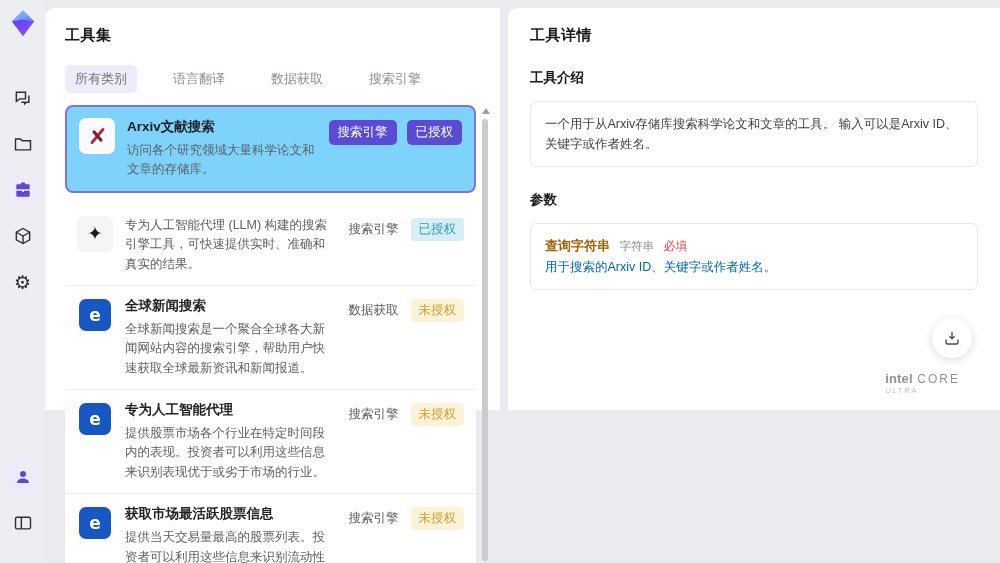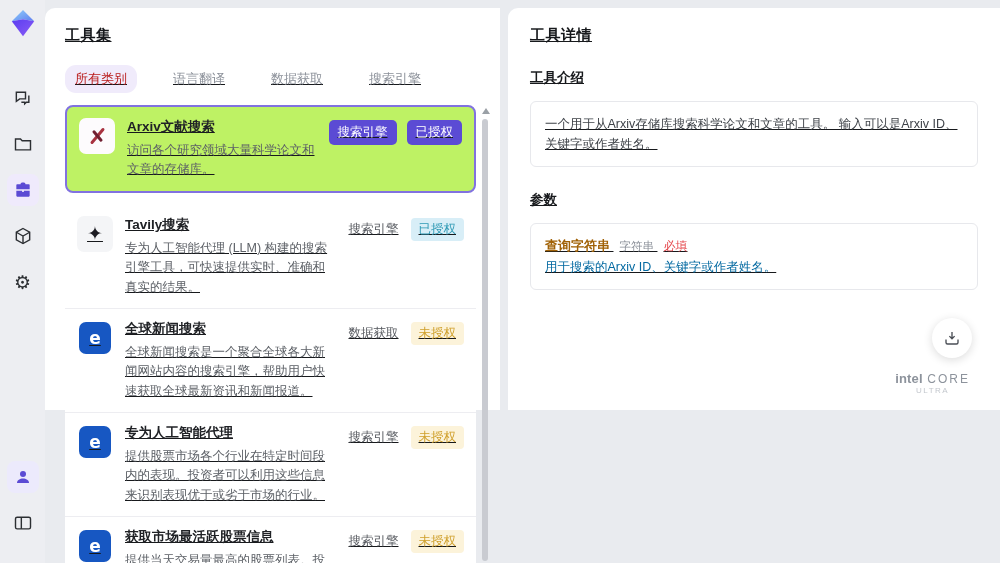--- a/index.html
+++ b/index.html
@@ -13,36 +13,36 @@
   .rail-btn { width:32px; height:32px; display:flex; align-items:center; justify-content:center; border-radius:8px; margin-bottom:14px; cursor:pointer; }
   .rail-btn svg { display:block; }
   .rail-btn.active { background:#efeafc; }
   .rail-spacer { flex:1; }
   .rail-bottom { display:flex; flex-direction:column; align-items:center; padding-bottom:10px; }
   .rail-btn.user { background:#eceafc; }
   .gear-glyph { font-size:19px; color:#2c2f33; line-height:1; }
 
   
   .content { flex:1; padding-top:8px; display:flex; min-width:0; }
-  .panel { background:#fff; height:402px;text-decoration:underline; }
+  .panel { background:#fff; height:402px; }
   .panel.left { width:455px; flex:0 0 455px; border-radius:10px 0 0 0; padding:18px 10px 0 20px; }
   .gap { width:8px; flex:0 0 8px; }
   .panel.right { flex:1; border-radius:10px 0 0 0; padding:18px 22px 0 22px; position:relative; }
 
   .h1 { font-size:15px; font-weight:bold; letter-spacing:.5px; }
 
   
   .tabs { display:flex; align-items:center; gap:26px; margin:20px 0 12px 0; }
   .tab { font-size:13px; color:#8a8f98; cursor:pointer; padding:5px 10px; border-radius:5px; white-space:nowrap; }
-  .tab.active { background:#f0ebfb; color:#b91c1c;border-radius:11px; }
+  .tab.active { background:#f0ebfb; color:#737373; }
 
   
   .list-wrap { position:relative; height:472px; overflow:hidden; padding-right:14px; }
   .tool-card { display:flex; gap:12px; padding:11px 12px; border-bottom:1px solid #ededf1; background:#fff; cursor:pointer; align-items:flex-start; }
-  .tool-card.selected { border:2px solid #8172e0; background:#bef264; border-radius:8px; margin-bottom:12px; }
+  .tool-card.selected { border:2px solid #8172e0; background:#7dd3fc; border-radius:8px; margin-bottom:12px; }
   .tile { width:36px; height:36px; border-radius:7px; background:#f4f5f7; display:flex; align-items:center; justify-content:center; flex:0 0 36px; }
   .tool-card.selected .tile { background:#fdfbfd; }
   .ic { display:none; align-items:center; justify-content:center; }
   .tool-card[data-icon="arxiv"] .ic-arxiv,
   .tool-card[data-icon="tavily"] .ic-tavily,
   .tool-card[data-icon="blueapp"] .ic-blueapp,
   .tool-card[data-icon="building"] .ic-building { display:flex; }
   .ic-arxiv { position:relative; width:20px; height:20px; }
   .ic-arxiv::before,.ic-arxiv::after { content:""; position:absolute; left:9px; top:0; width:3px; height:20px; border-radius:2px; }
   .ic-arxiv::before { background:#a83240; transform:rotate(40deg); }
@@ -70,21 +70,21 @@
   
   .section-h { font-size:13.5px; font-weight:bold; margin-top:24px; }
   .info-box { margin-top:14px; border:1px solid #e7e8ec; border-radius:6px; padding:12px 14px; font-size:12.5px; color:#3e4248; line-height:1.6; }
   .param-name { font-size:13px; font-weight:bold; color:#a16207; }
   .param-type { font-size:11.5px; color:#8a8f98; margin-left:6px; }
   .param-req { font-size:12px; color:#e5484d; margin-left:6px; }
   .param-desc { font-size:12.5px; color:#0369a1; margin-top:0; }
 
   
   .fab { position:absolute; right:28px; bottom:52px; width:40px; height:40px; border-radius:50%; background:#fff; box-shadow:0 2px 10px rgba(0,0,0,.14); display:flex; align-items:center; justify-content:center; cursor:pointer; }
-  .brand { position:absolute; right:30px; bottom:14px; text-align:center; color:#8d939c; line-height:1.1; }
+  .brand { position:absolute; right:40px; bottom:14px; text-align:left; color:#8d939c; line-height:1.1; }
   .brand .b1 { font-size:13px; font-weight:bold; letter-spacing:.2px; }
   .brand .b2 { font-size:12px; letter-spacing:2px; font-weight:normal; }
   .brand .b3 { font-size:8px; letter-spacing:1.5px; color:#c3c7cd; display:block; margin-top:1px; }
 </style>
 </head>
 <body>
 
 <div class="app">
 
   <div class="rail">
@@ -173,21 +173,20 @@
       <span class="auth">已授权</span>
     </div>
   </div>
             <div class="tool-card" data-icon="tavily" data-auth="authorized">
     <div class="tile">
 
       <span class="ic ic-tavily">✦</span>
 
     </div>
     <div class="tc-main">
-      <div class="tc-name">Tavily搜索</div>
       <div class="tc-desc">专为人工智能代理 (LLM) 构建的搜索引擎工具，可快速提供实时、准确和真实的结果。</div>
     </div>
     <div class="tc-badges">
       <span class="cat">搜索引擎</span>
       <span class="auth">已授权</span>
     </div>
   </div>
             <div class="tool-card" data-icon="blueapp" data-auth="unauthorized">
     <div class="tile">
 

